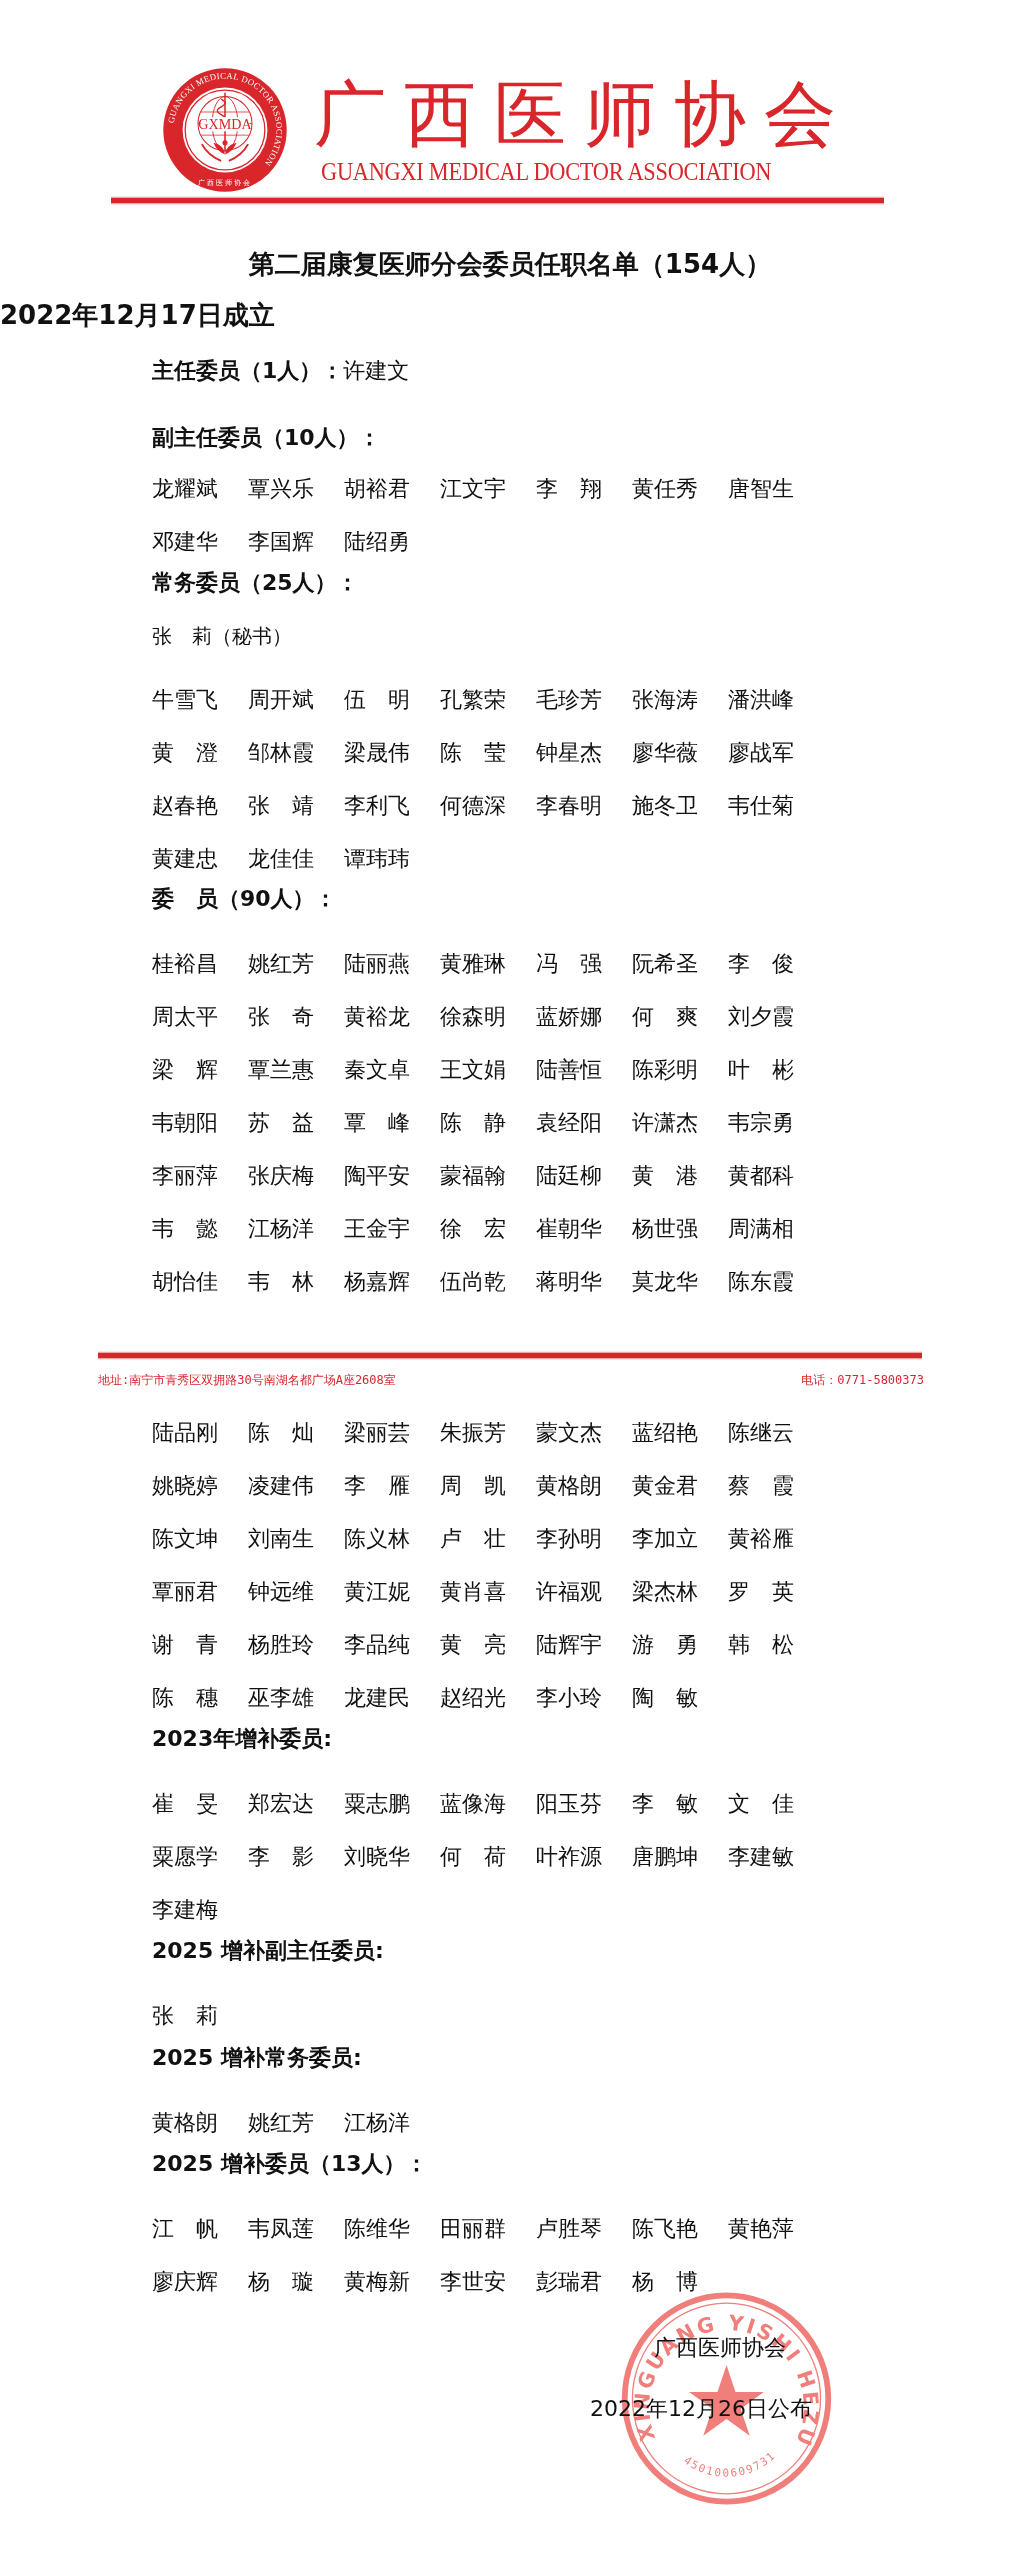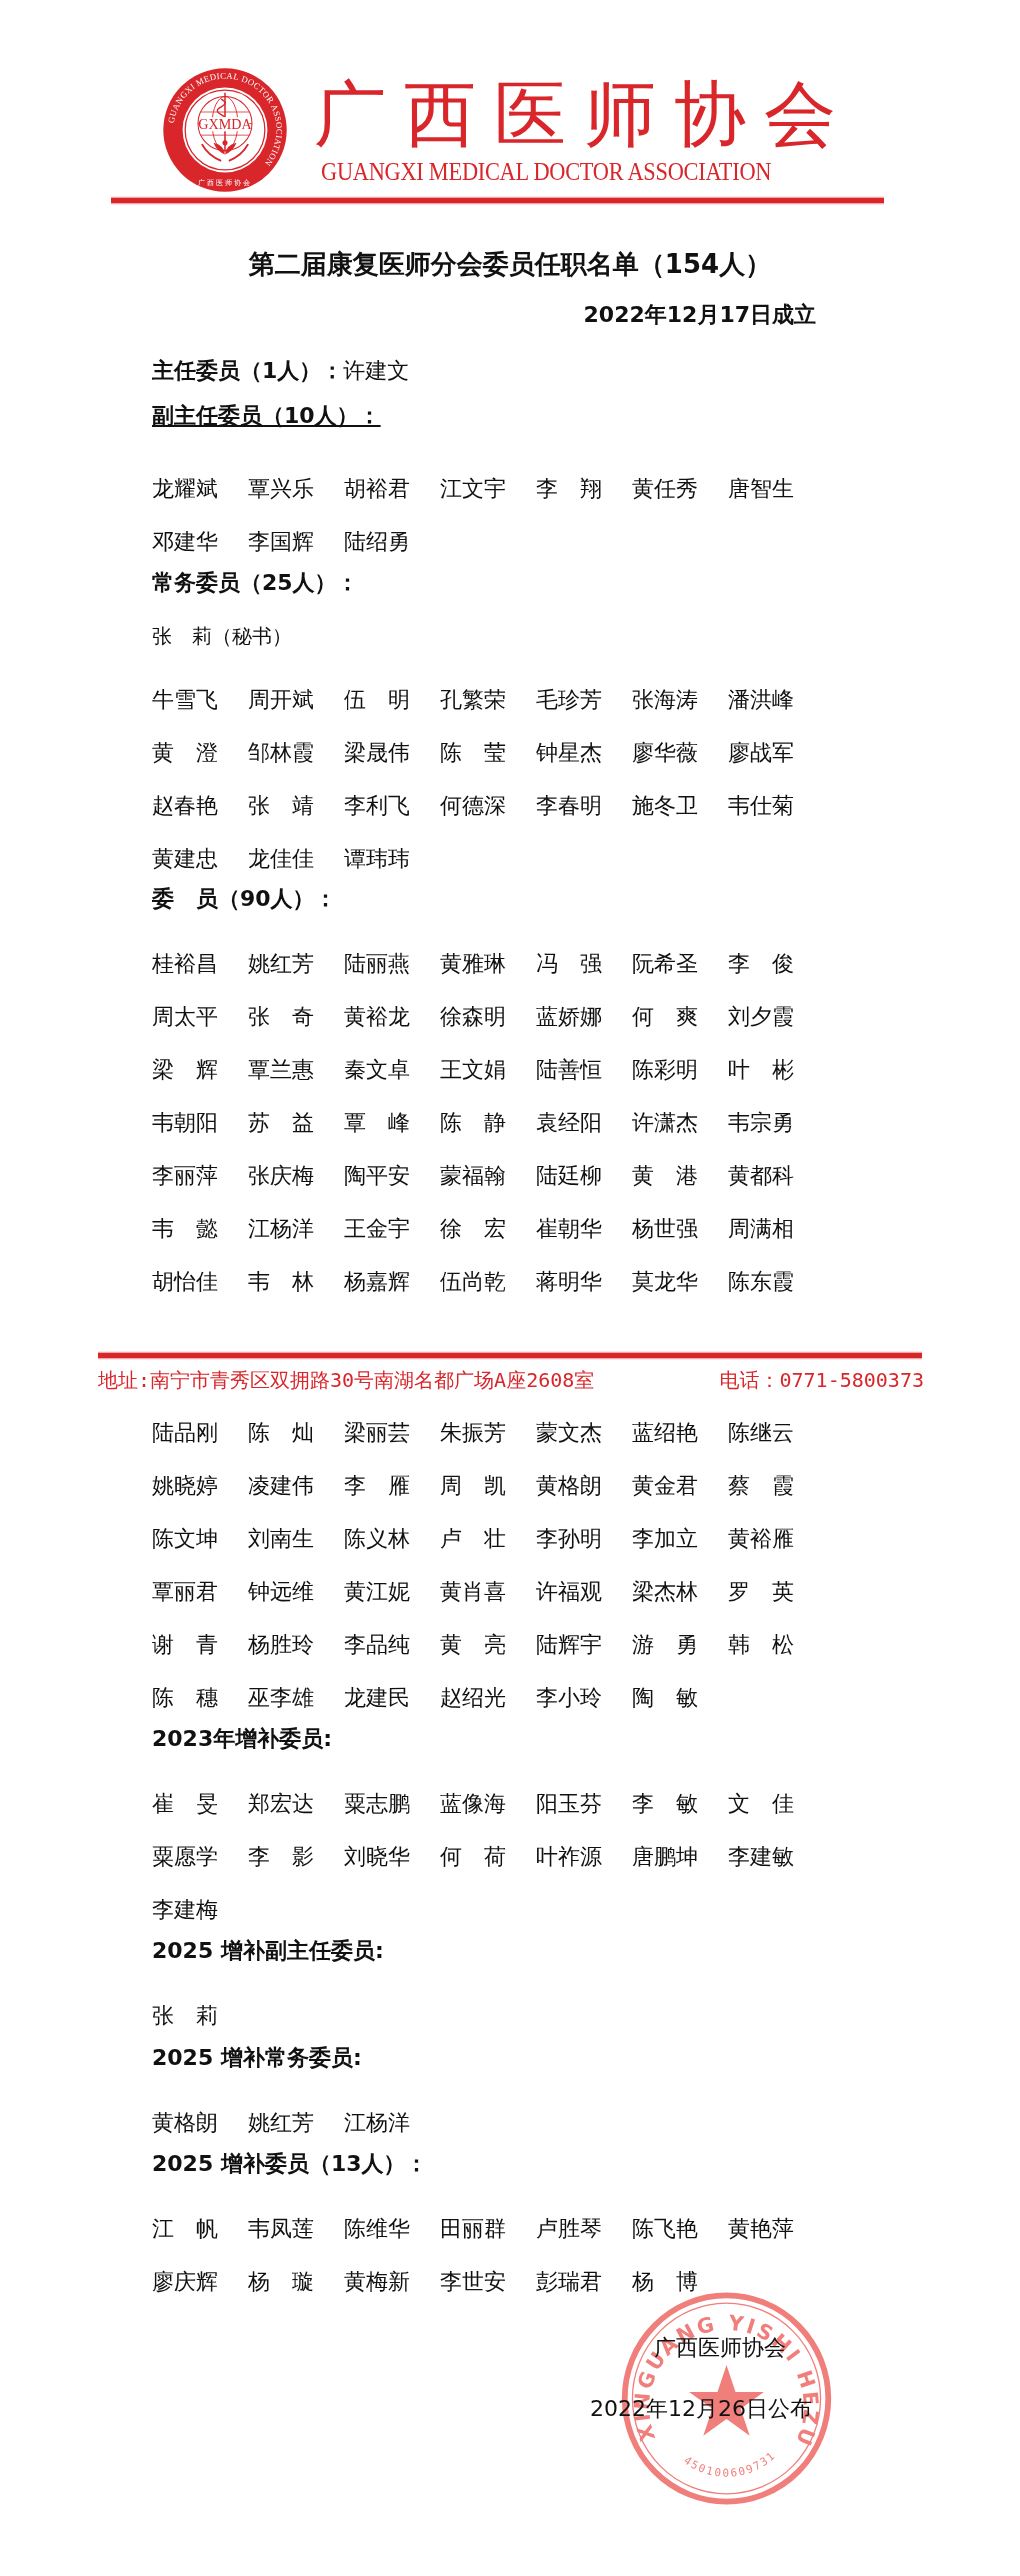--- a/index.html
+++ b/index.html
@@ -8,30 +8,30 @@
   .abs{position:absolute;}
   
   .logo{left:162px;top:67px;width:126px;height:126px;}
   .org-cn{left:314px;top:76px;font-family:"DejaVu Serif","Liberation Serif",serif;
           font-size:72px;line-height:77px;color:#d8262b;letter-spacing:18px;white-space:nowrap;}
   .org-en{left:321px;top:158px;width:508px;font-family:"Liberation Serif","DejaVu Serif",serif;
           font-size:26px;line-height:28px;color:#d8262b;white-space:nowrap;transform:scaleX(0.86);
           transform-origin:left top;letter-spacing:-0.3px;}
   .rule{height:5.1px;background:#d8262b;box-shadow:0 -1.3px 0 #f3a8a8,0 1.3px 0 #f3a8a8;}
   .doc-title{left:0;width:1020px;top:248px;text-align:center;font-weight:bold;font-size:26px;line-height:32px;}
-  .doc-date{left:0;width:816px;top:301px;text-align:right;font-weight:bold;font-size:22px;line-height:28px;}
+  .doc-date{left:0;width:816px;top:301px;text-align:left;font-weight:bold;font-size:26px;line-height:28px;}
   
   .sec-h{left:152px;font-weight:bold;font-size:22px;line-height:28px;white-space:nowrap;}
   .sec-h .plain{font-weight:normal;font-family:Liberation Mono, monospace;}
   .names{left:152px;width:746px;display:grid;grid-template-columns:repeat(7,96px);
          row-gap:25px;font-size:22px;line-height:28px;margin-top:11px;}
   .names span{white-space:nowrap;}
   .single{left:152px;font-size:20px;line-height:28px;white-space:nowrap;}
   
-  .addr{left:98px;top:1369px;width:826px;font-size:20px;line-height:22px;color:#d8262b;
+  .addr{left:98px;top:1369px;width:826px;font-size:12px;line-height:22px;color:#d8262b;
         font-family:"DejaVu Sans Mono","Liberation Mono",monospace;display:flex;justify-content:space-between;white-space:nowrap;}
   
   .seal{left:617px;top:2289px;width:219px;height:219px;opacity:.78;}
   .sign{font-size:22px;line-height:28px;white-space:nowrap;}
 </style>
 </head>
 <body>
 
 <div class="abs logo">
   <svg width="126" height="126" viewBox="0 0 196 196">
@@ -64,21 +64,21 @@
 <div class="abs org-en">GUANGXI MEDICAL DOCTOR ASSOCIATION</div>
 <div class="abs rule" style="left:111px;top:198px;width:773px;"></div>
 
 <div class="abs doc-title">第二届康复医师分会委员任职名单（154人）</div>
 <div class="abs doc-date">2022年12月17日成立</div>
 
 <div class="abs sec-h" style="top:357px;">
   <span>主任委员（1人）：</span><span class="plain">许建文</span>
 </div>
 
-<div class="abs sec-h" style="top:402px;text-decoration:underline;">副主任委员（10人）：</div>
+<div class="abs sec-h" style="top:424px;">副主任委员（10人）：</div>
 <div class="abs names" style="top:464px;">
     <span>龙耀斌</span>
     <span>覃兴乐</span>
     <span>胡裕君</span>
     <span>江文宇</span>
     <span>李　翔</span>
     <span>黄任秀</span>
     <span>唐智生</span>
     <span>邓建华</span>
     <span>李国辉</span>

